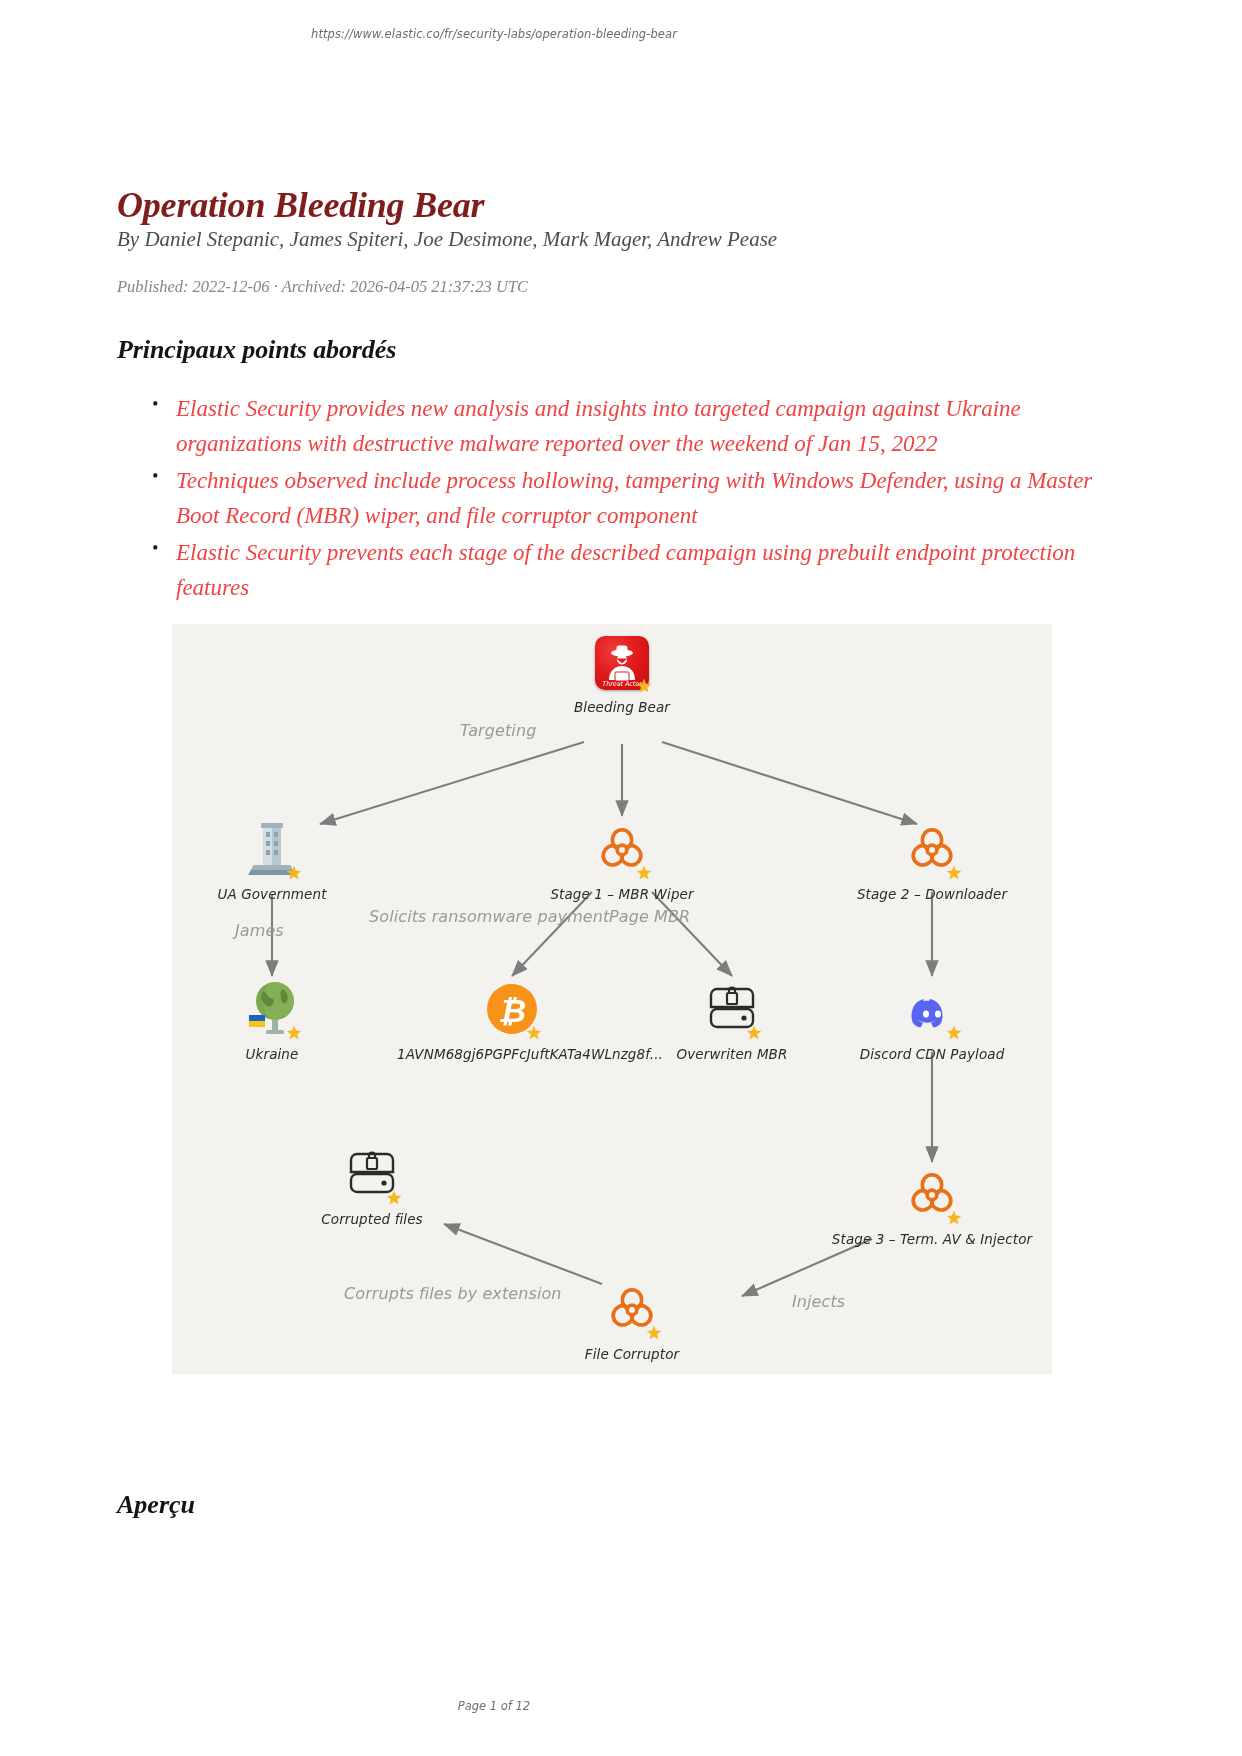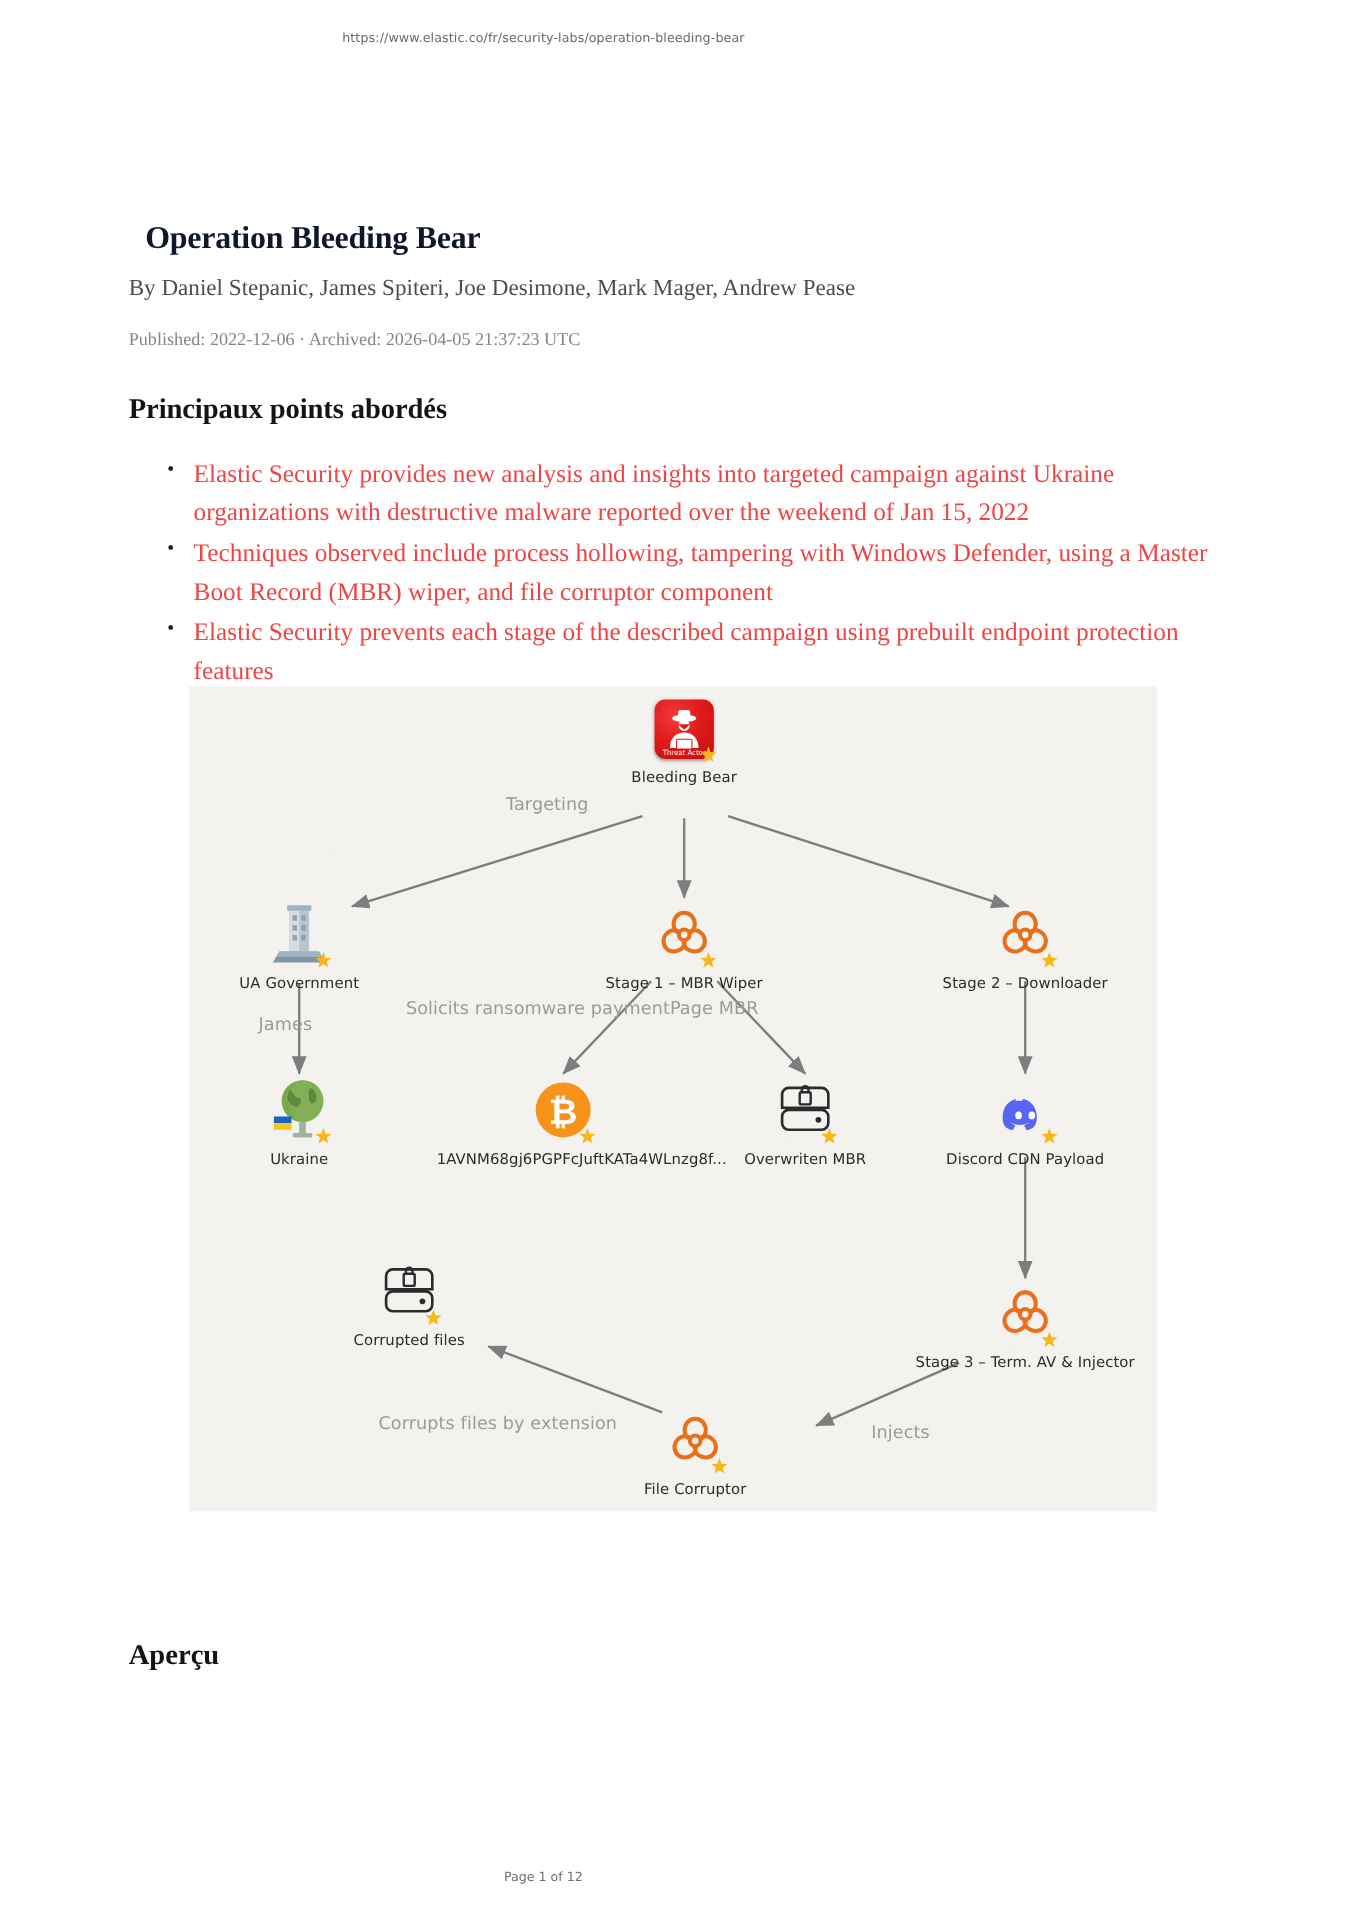--- a/index.html
+++ b/index.html
@@ -13,45 +13,46 @@
     font-family: "Liberation Serif", serif;
     color: #1a1a1a;
     position: relative;
     overflow: hidden;
   }
   .page {
     position: relative;
     width: 988px;
     height: 1756px;
     box-sizing: border-box;
+    font-style: italic;
   }
   .url-header {
     position: absolute;
     top: 27px;
     left: 0;
     width: 100%;
     text-align: center;
     font-family: "DejaVu Sans", sans-serif;
     font-size: 11.5px;
     color: #6b6b6b;
     letter-spacing: 0.1px;
   }
   .content {
     position: absolute;
     left: 117px;
     top: 185px;
     width: 1008px;
   }
   h1.doc-title {
     font-family: "Liberation Serif", serif;
-    font-size: 29px;
+    font-size: 36px;
     font-weight: bold;
-    margin: 15px;
+    margin: 0;
     letter-spacing: -0.2px;
-    color: #0f172a;
+    color: #7f1d1d;
     line-height: 1.15;
   }
   .byline {
     font-size: 21px;
     color: #4d4d4d;
     line-height: 1.3;
   }
   .pubinfo {
     margin-top: 22px;
     font-size: 16.5px;

